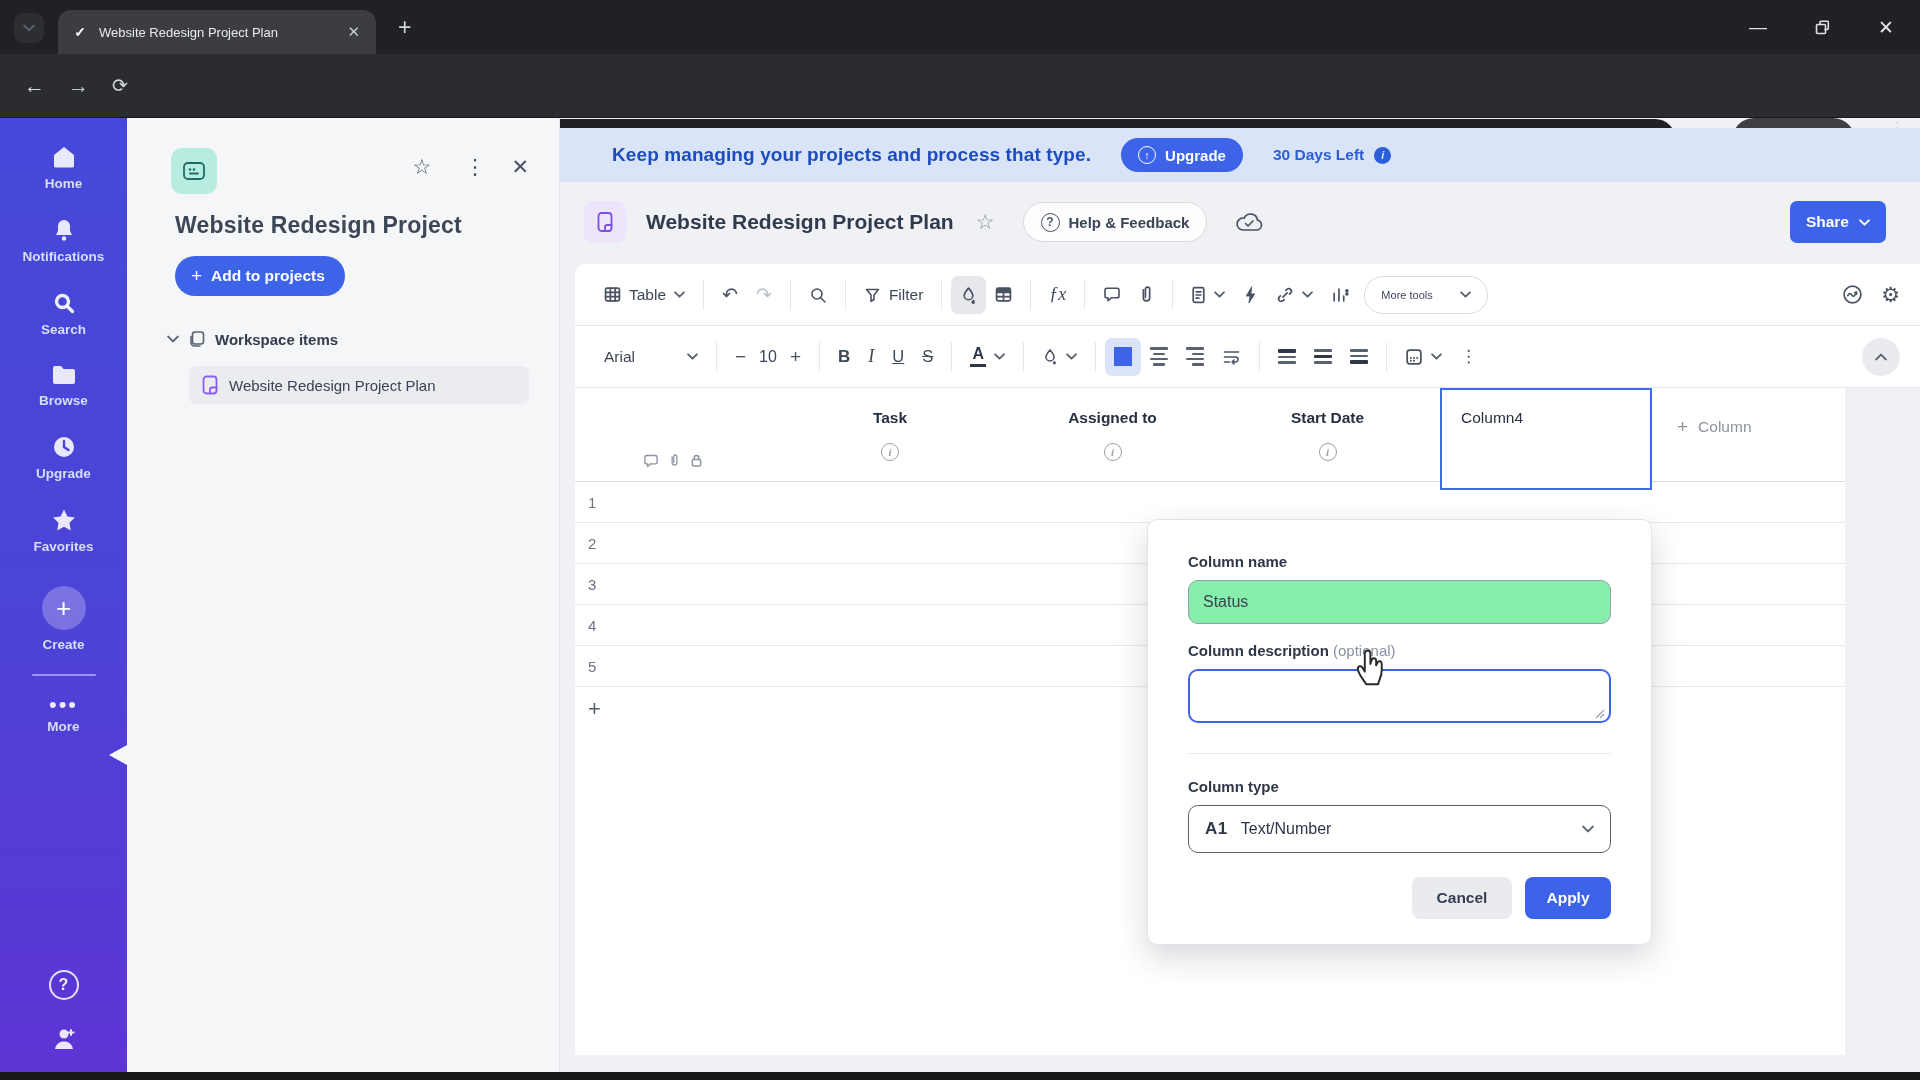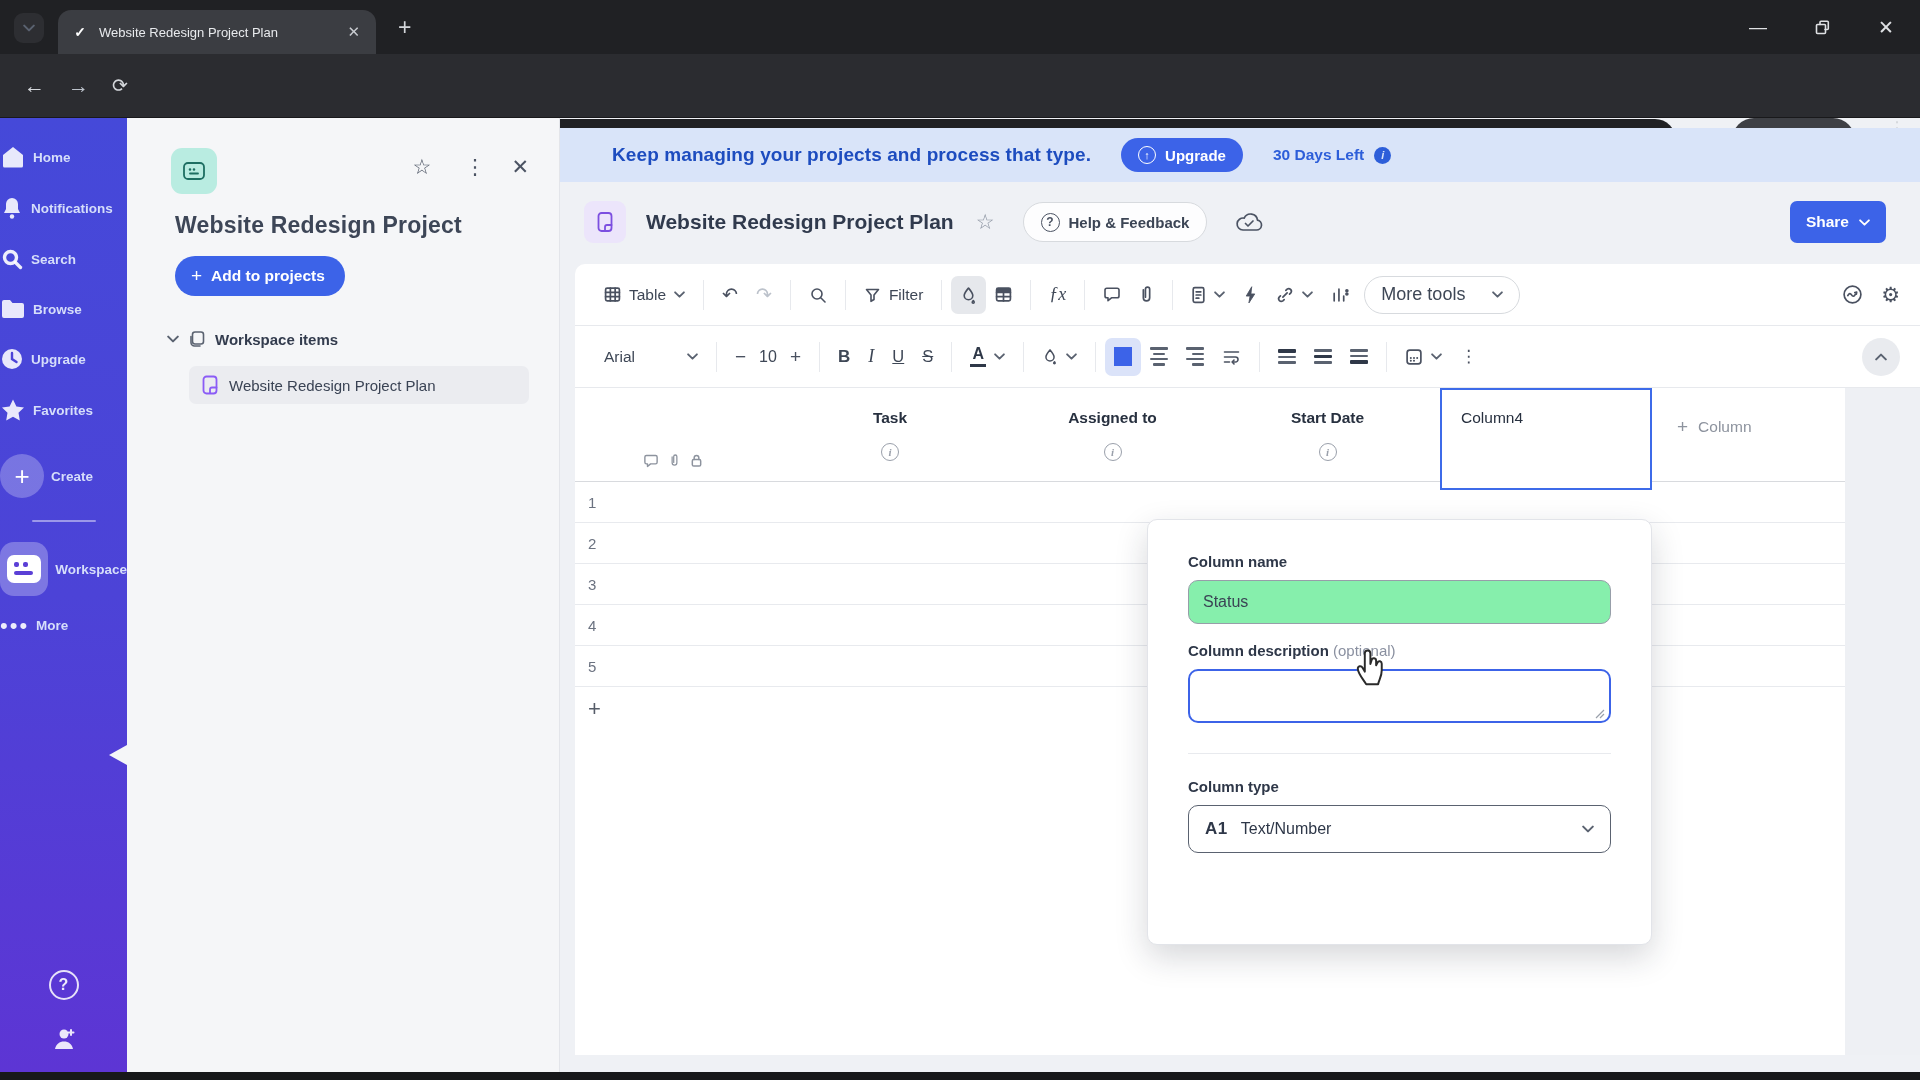--- a/index.html
+++ b/index.html
@@ -21,21 +21,21 @@
   .navbar { position:absolute; left:0; top:54px; width:1920px; height:64px; background:#2b2c30; border-bottom:1px solid #19191b; }
   .nav-ic { position:absolute; top:20px; color:#d4d7db; font-size:21px; line-height:24px; }
   .urlpill { position:absolute; left:178px; top:65px; width:1498px; height:42px; background:#202124; border-radius:21px; display:flex; align-items:center; padding:0 16px; gap:14px; }
   .url-text { color:#d3d6db; font-size:15px; white-space:nowrap; overflow:hidden; flex:1; }
   .url-star { color:#cfd2d7; font-size:19px; }
   .incog { position:absolute; left:1732px; top:64px; height:44px; padding:0 18px; background:#3e4045; border-radius:22px; display:flex; align-items:center; gap:9px; color:#e6e7ea; font-size:14.5px; }
   .navkebab { position:absolute; left:1888px; top:68px; color:#d4d7db; font-size:18px; letter-spacing:0; line-height:12px; text-align:center; }
 
   
   .rail { position:absolute; left:0; top:118px; width:127px; height:954px; background:linear-gradient(180deg,#4549d9 0%,#4c43d7 50%,#5d35d4 100%); overflow:hidden; }
-  .rail-item { display:flex; flex-direction:row; align-items:center; gap:7px; margin-top:27px; cursor:pointer; }
+  .rail-item { display:flex; flex-direction:column; align-items:center; gap:7px; margin-top:27px; cursor:pointer; }
   .rail-item .lbl { color:#d6defa; font-size:13.5px; font-weight:700; }
   .rail-ic { color:rgba(255,255,255,.88); }
   .rail-ic svg { stroke:rgba(255,255,255,.9); fill:rgba(255,255,255,.88); stroke-width:0; }
   .create-circle { width:44px; height:44px; border-radius:50%; background:rgba(255,255,255,.26); display:flex; align-items:center; justify-content:center; color:#fff; font-size:26px; font-weight:400; }
   .rail-div { width:64px; height:2px; background:rgba(255,255,255,.45); margin:22px auto 0; border-radius:1px; }
   .ws-tile { width:54px; height:54px; border-radius:14px; background:rgba(255,255,255,.28); display:flex; align-items:center; justify-content:center; }
   .ws-tile-in { width:34px; height:28px; border-radius:7px; background:#fff; position:relative; }
   .ws-tile-in::before { content:""; position:absolute; left:7px; top:7px; width:5px; height:5px; border-radius:2px; background:#5b3fd6; box-shadow:9px 0 0 #5b3fd6; }
   .ws-tile-in::after { content:""; position:absolute; left:7px; top:16px; width:19px; height:4px; border-radius:2px; background:#5b3fd6; }
   .rail-notch { position:absolute; left:109px; top:745px; width:0; height:0; border-top:10px solid transparent; border-bottom:10px solid transparent; border-right:18px solid #f5f6f8; }
@@ -71,21 +71,21 @@
   .share-btn { margin-left:auto; height:42px; padding:0 16px; border-radius:7px; background:#3c63e8; color:#fff; font-size:15.5px; font-weight:700; display:flex; align-items:center; gap:10px; border:none; cursor:pointer; }
 
   .sheet { position:absolute; left:575px; top:264px; width:1345px; height:791px; background:#fff; border-radius:10px 0 0 0; }
   .tb { display:flex; align-items:center; height:62px; padding:0 20px; border-bottom:1px solid #e7e9ed; position:relative; }
   .tbtn { height:38px; border-radius:7px; display:flex; align-items:center; gap:8px; padding:0 9px; color:#3e4756; font-size:15.5px; cursor:pointer; }
   .sep { width:1px; height:30px; background:#e7e9ed; margin:0 9px; }
   .chev { stroke:#5a6270; fill:none; stroke-width:1.7; stroke-linecap:round; stroke-linejoin:round; }
   .glyph-btn { font-size:19px; color:#4a5160; padding:0 9px; height:38px; display:flex; align-items:center; border-radius:7px; cursor:pointer; }
   .disabled { color:#bcc2cb; }
   .active-tool { background:#e6e8ec; }
-  .pill-btn { height:38px; border:1px solid #d7dade; border-radius:19px; display:flex; align-items:center; gap:27px; padding:0 16px; color:#3e4756; font-size:18px; cursor:pointer; }
+  .pill-btn { height:38px; border:1px solid #d7dade; border-radius:19px; display:flex; align-items:center; gap:27px; padding:0 16px; color:#3e4756; font-size:11px; cursor:pointer; }
   .tb-right { position:absolute; right:20px; display:flex; align-items:center; gap:18px; }
   .fmt-b { font-weight:800; font-size:17px; color:#3e4756; }
   .fmt-i { font-style:italic; font-family:"Liberation Serif",serif; font-size:18px; color:#3e4756; }
   .fmt-u { text-decoration:underline; font-size:16.5px; color:#3e4756; }
   .fmt-s { text-decoration:line-through; font-size:16.5px; color:#3e4756; }
   .a-under { display:flex; flex-direction:column; align-items:center; line-height:1; }
   .a-under .bar { width:16px; height:3px; background:#2f3848; margin-top:2px; }
   .align-ic { display:flex; flex-direction:column; gap:3px; }
   .align-ic span { height:2.4px; background:#5a6270; border-radius:1px; display:block; }
   .align-active { background:#dbe3f9; }
@@ -234,26 +234,20 @@
             <path d="M13 1.5l3.4 7 7.6 1-5.5 5.3 1.3 7.6L13 18.8l-6.8 3.6 1.3-7.6L2 9.5l7.6-1z"></path>
           </svg>
         </span>
       <span class="lbl">Favorites</span>
     </div>
     <div class="rail-item" style="margin-top:32px;">
       <span class="create-circle">+</span>
       <span class="lbl">Create</span>
     </div>
     <div class="rail-div"></div>
-    <div class="rail-item" style="margin-top:20px;">
-      <span class="ws-tile">
-          <span class="ws-tile-in"></span>
-        </span>
-      <span class="lbl">Workspace</span>
-    </div>
     <div class="rail-item" style="margin-top:22px;">
       <span class="rail-ic" style="font-size:22px; color:rgba(255,255,255,.9); letter-spacing:2px; line-height:14px;">•••</span>
       <span class="lbl">More</span>
     </div>
     <div class="rail-bottom">
       <div class="help-circle">?</div>
       <span class="rail-ic">
           <svg width="26" height="26" viewBox="0 0 26 26">
             <circle cx="13" cy="8" r="4.5"></circle>
             <path d="M4 23c1-5 4.5-7.5 9-7.5s8 2.5 9 7.5z"></path>
@@ -629,20 +623,24 @@
     </div>
     <div class="ddiv"></div>
     <div class="dlabel dlabel2">Column type</div>
     <div class="dselect">
       <span class="dtype-ic">A1</span>
       <span class="dtype-val">Text/Number</span>
       <svg class="chev" width="12" height="8" viewBox="0 0 10 6">
           <path d="M1 1l4 4 4-4"></path>
         </svg>
     </div>
+    <div class="dbtns">
+      <button class="btn-cancel">Cancel</button>
+      <button class="btn-apply">Apply</button>
+    </div>
   </div>
 
   <svg class="cursor-hand" width="38" height="42" viewBox="0 0 26 30">
     <path d="M11 28c-3-4.5-6-8-6-11 0-2 2.4-2.5 3.4-.8L10 19V6c0-2.8 4-2.8 4 0v7.5l.9-2.8c.6-1.9 3.2-1.5 3.2.6v3.2l1-2c.8-1.6 3-1 3 .9v4.6c0 4.5-1.8 6.5-2.6 10z" fill="#ffffff" stroke="#2a2a2a" stroke-width="1.4" stroke-linejoin="round"></path>
   </svg>
 
   <div class="bottombar"></div>
 </div>
 
 </body></html>

